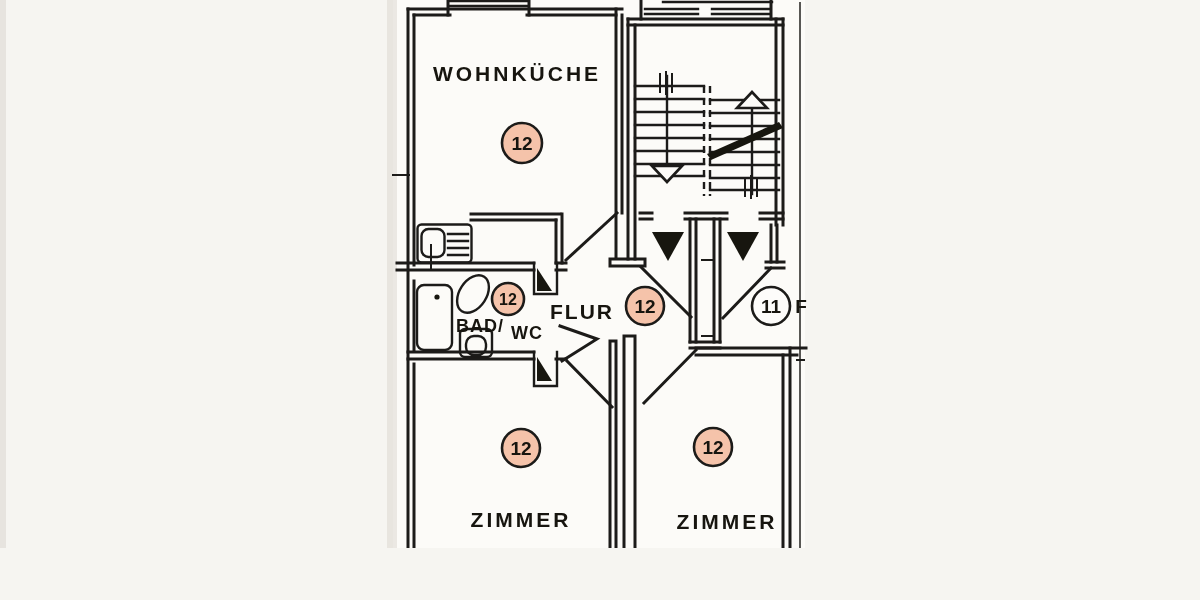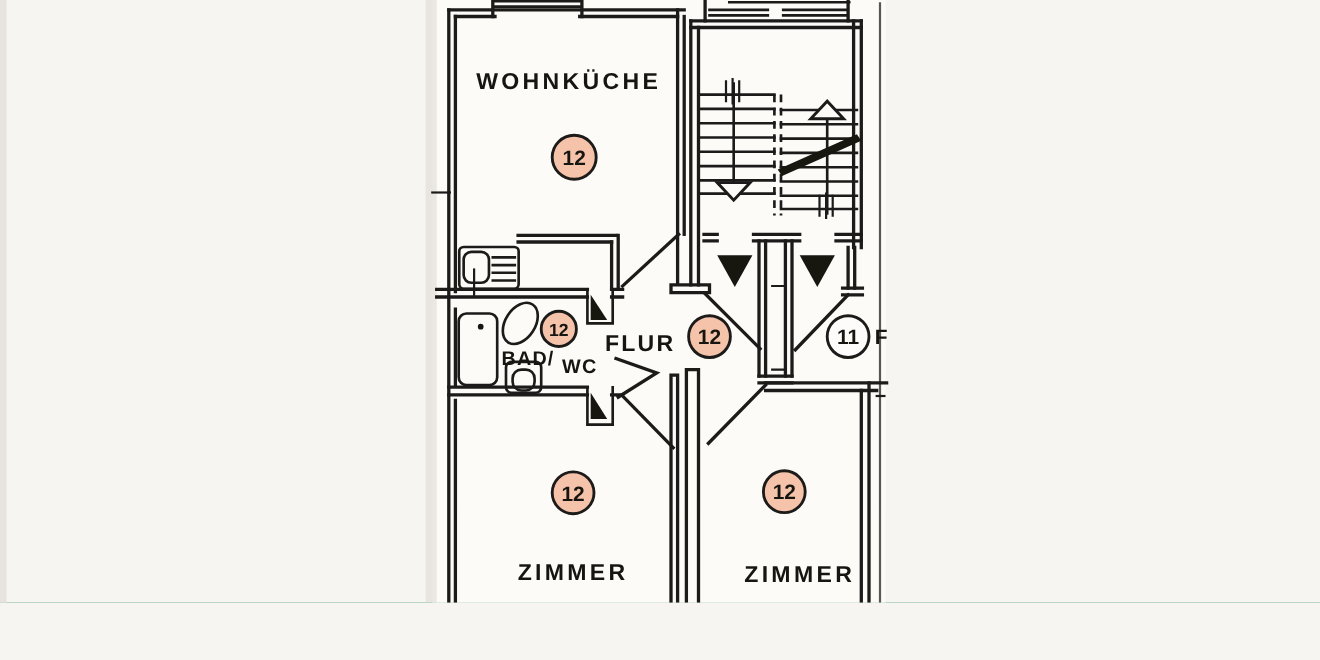--- a/index.html
+++ b/index.html
@@ -1,16 +1,16 @@
 <!DOCTYPE html>
 <html><head>
 <meta charset="utf-8">
 <style>
   html,body{margin:0;padding:0;background:#f6f5f1;}
-  #stage{position:relative;width:1200px;height:548px;overflow:hidden;background:#15803d;}
+  #stage{position:relative;width:1200px;height:548px;overflow:hidden;background:#be185d;}
   svg{display:block;}
   .ln{stroke:#1c1b19;fill:none;stroke-width:3;stroke-linecap:square;}
   .ln2{stroke:#1c1b19;fill:none;stroke-width:2.4;stroke-linecap:square;}
   .thin{stroke:#1c1b19;fill:none;stroke-width:2;stroke-linecap:square;}
   .blk{fill:#17160f;stroke:none;}
   .dash{stroke:#1c1b19;fill:none;stroke-width:2.4;stroke-dasharray:7 5;}
   text{font-family:"Liberation Sans","DejaVu Sans",sans-serif;font-weight:bold;fill:#17150f;}
   .roomlabel{font-size:21px;letter-spacing:3px;}
   .numlabel{font-size:19px;letter-spacing:0px;}
 </style>

